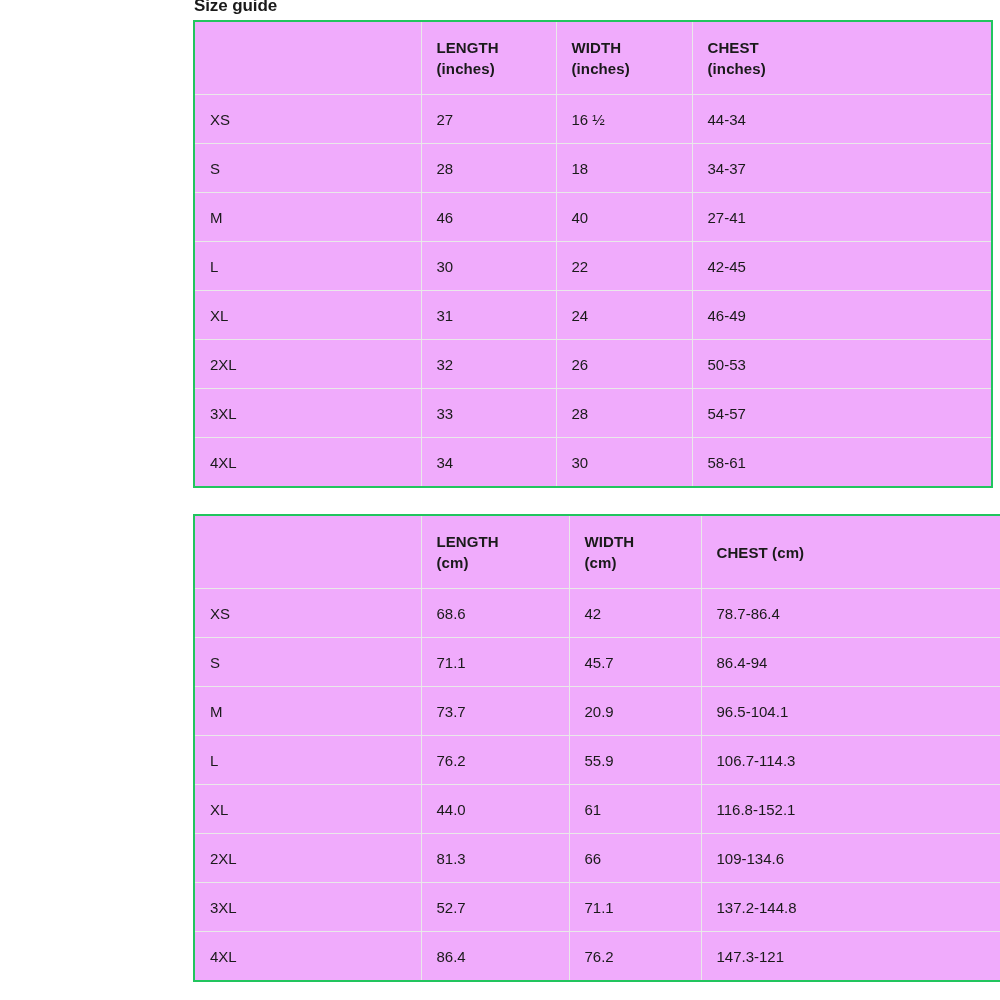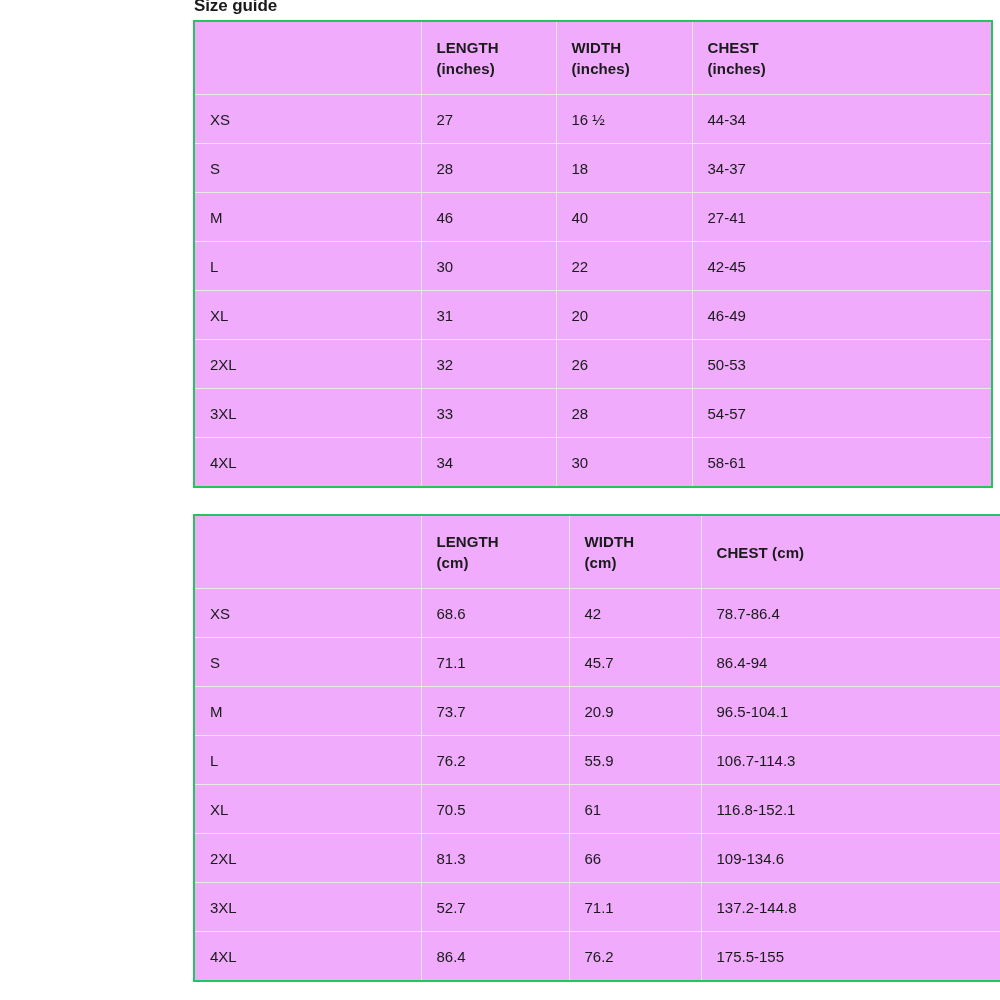--- a/index.html
+++ b/index.html
@@ -138,21 +138,21 @@
       </tr>
       <tr>
         <td class="size-cell">L</td>
         <td>30</td>
         <td>22</td>
         <td>42-45</td>
       </tr>
       <tr>
         <td class="size-cell">XL</td>
         <td>31</td>
-        <td>20</td>
+        <td>24</td>
         <td>46-49</td>
       </tr>
       <tr>
         <td class="size-cell">2XL</td>
         <td>32</td>
         <td>26</td>
         <td>50-53</td>
       </tr>
       <tr>
         <td class="size-cell">3XL</td>
@@ -214,38 +214,38 @@
         <td>96.5-104.1</td>
       </tr>
       <tr>
         <td class="size-cell">L</td>
         <td>76.2</td>
         <td>55.9</td>
         <td>106.7-114.3</td>
       </tr>
       <tr>
         <td class="size-cell">XL</td>
-        <td>70.5</td>
+        <td>44.0</td>
         <td>61</td>
         <td>116.8-152.1</td>
       </tr>
       <tr>
         <td class="size-cell">2XL</td>
         <td>81.3</td>
         <td>66</td>
         <td>109-134.6</td>
       </tr>
       <tr>
         <td class="size-cell">3XL</td>
         <td>52.7</td>
         <td>71.1</td>
         <td>137.2-144.8</td>
       </tr>
       <tr>
         <td class="size-cell">4XL</td>
         <td>86.4</td>
         <td>76.2</td>
-        <td>175.5-155</td>
+        <td>147.3-121</td>
       </tr>
     </tbody>
   </table>
 
 </div>
 
 </body></html>

